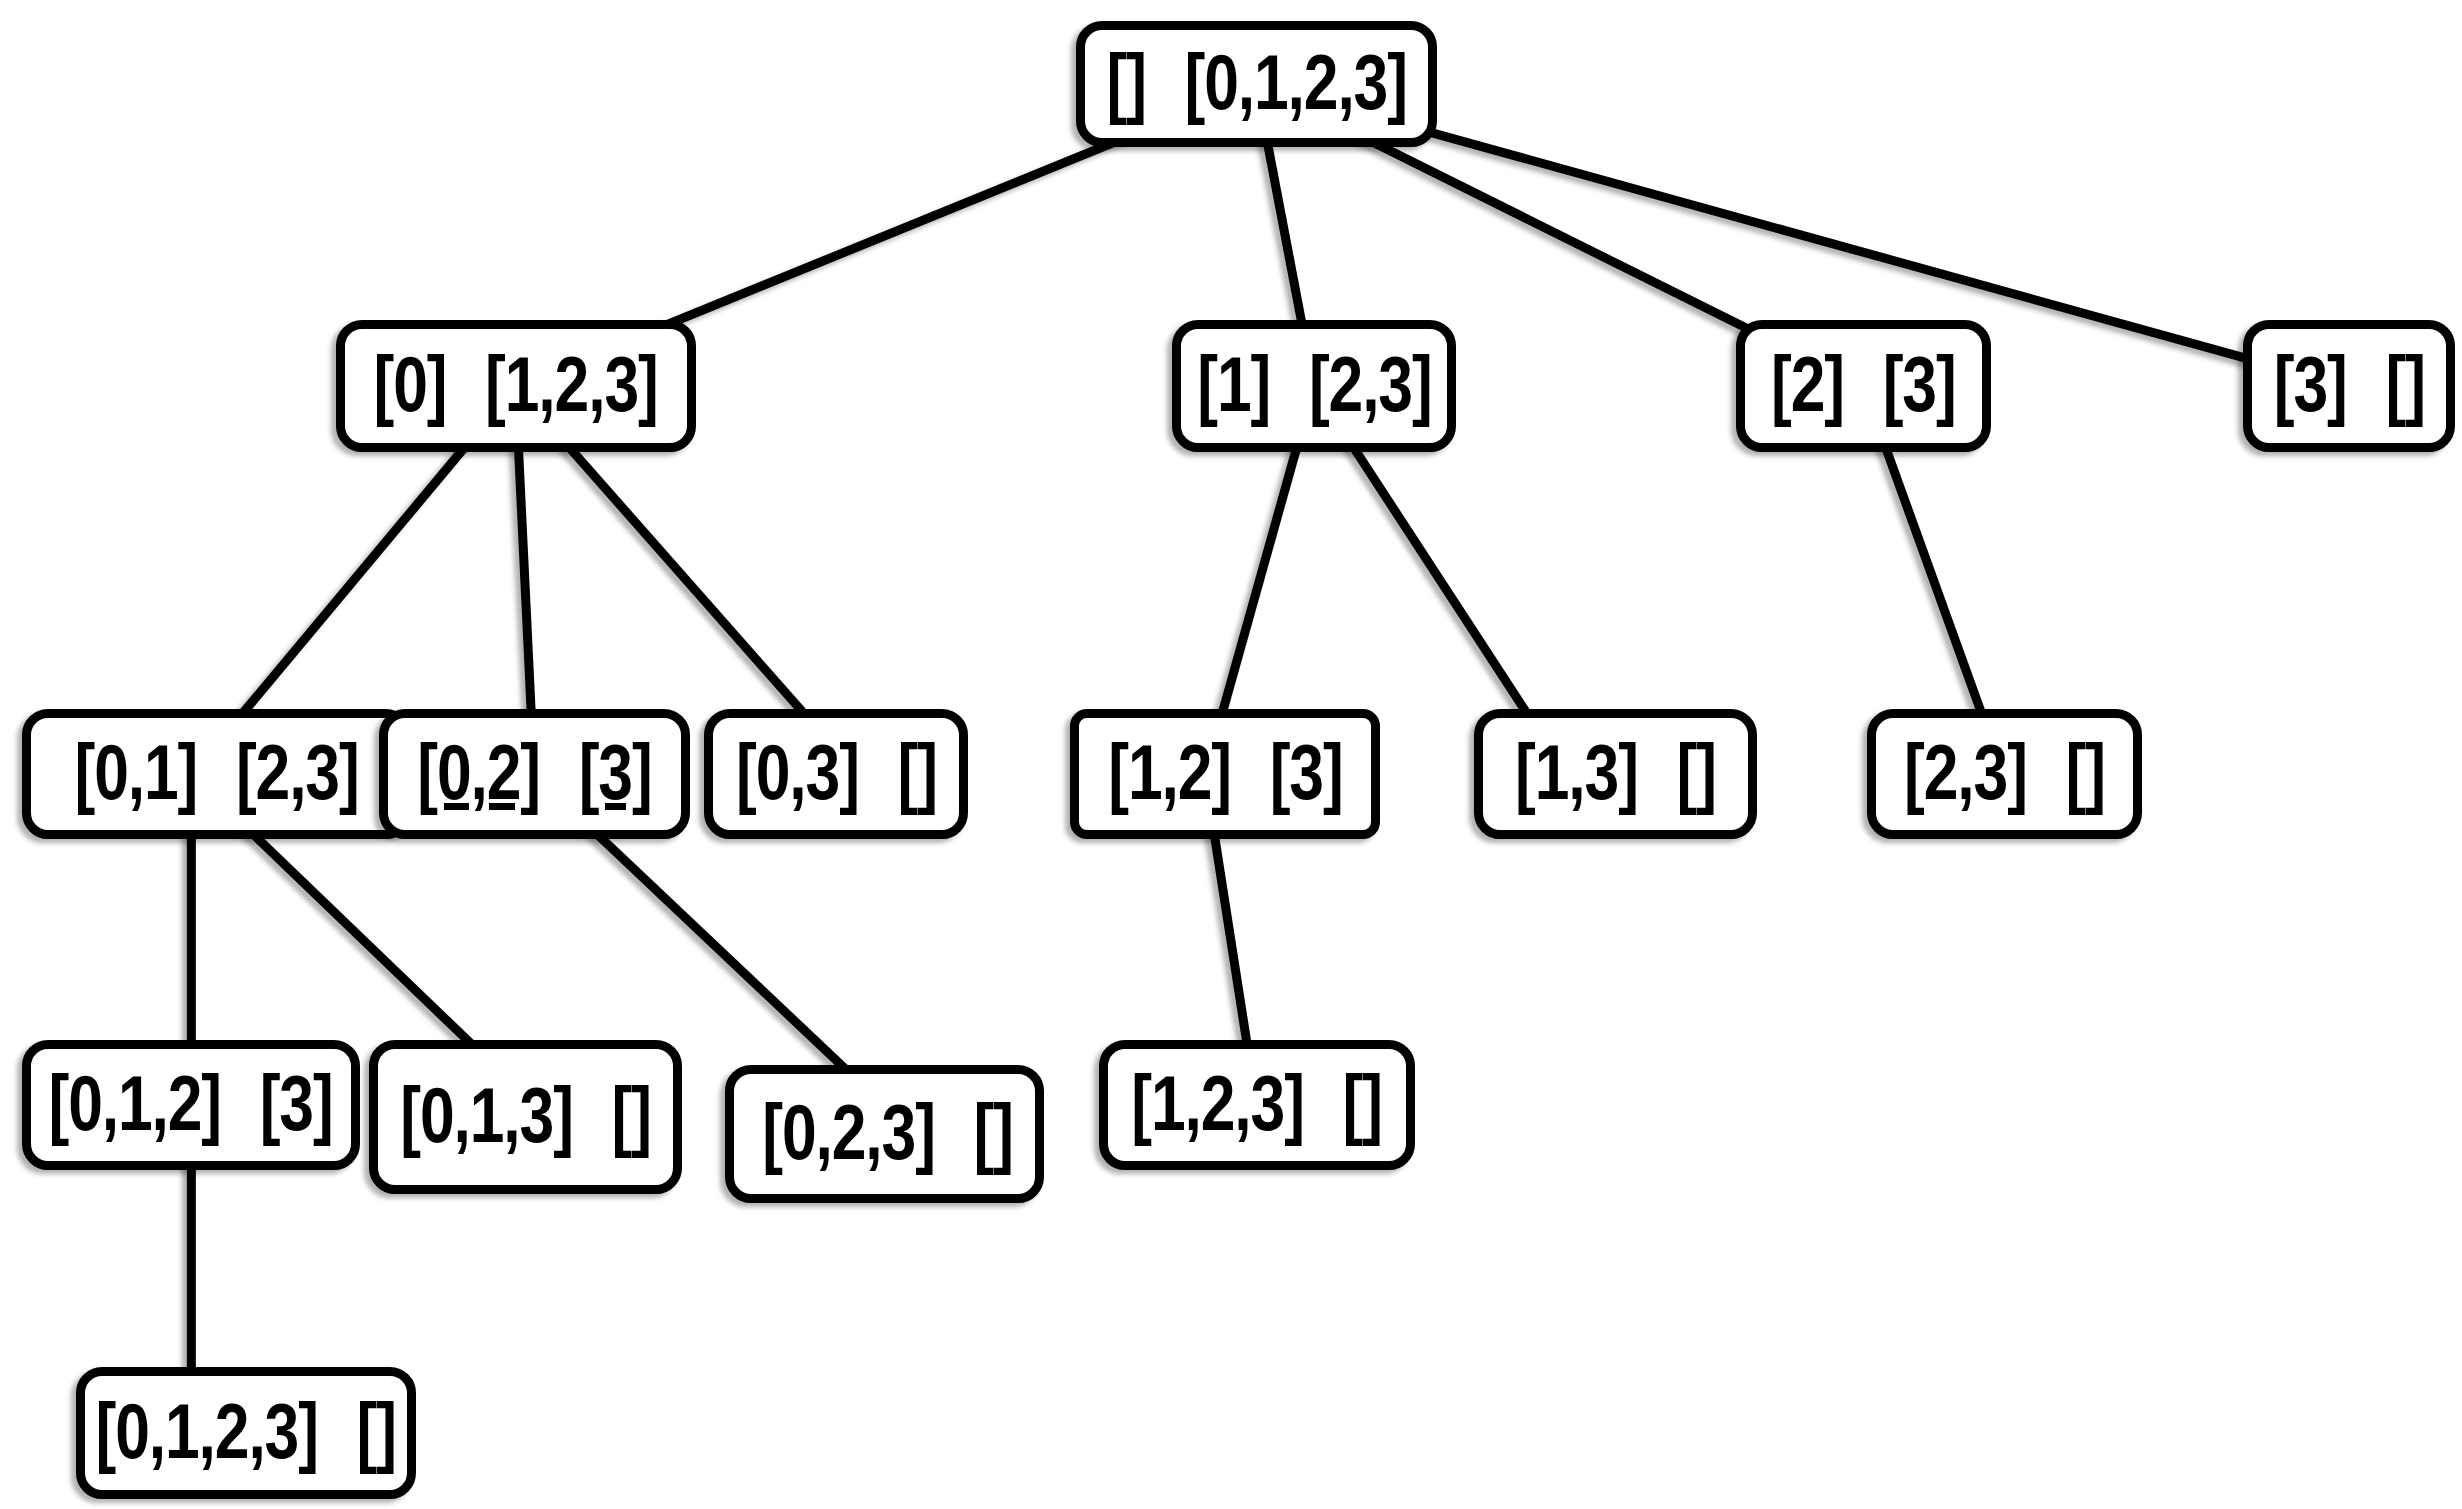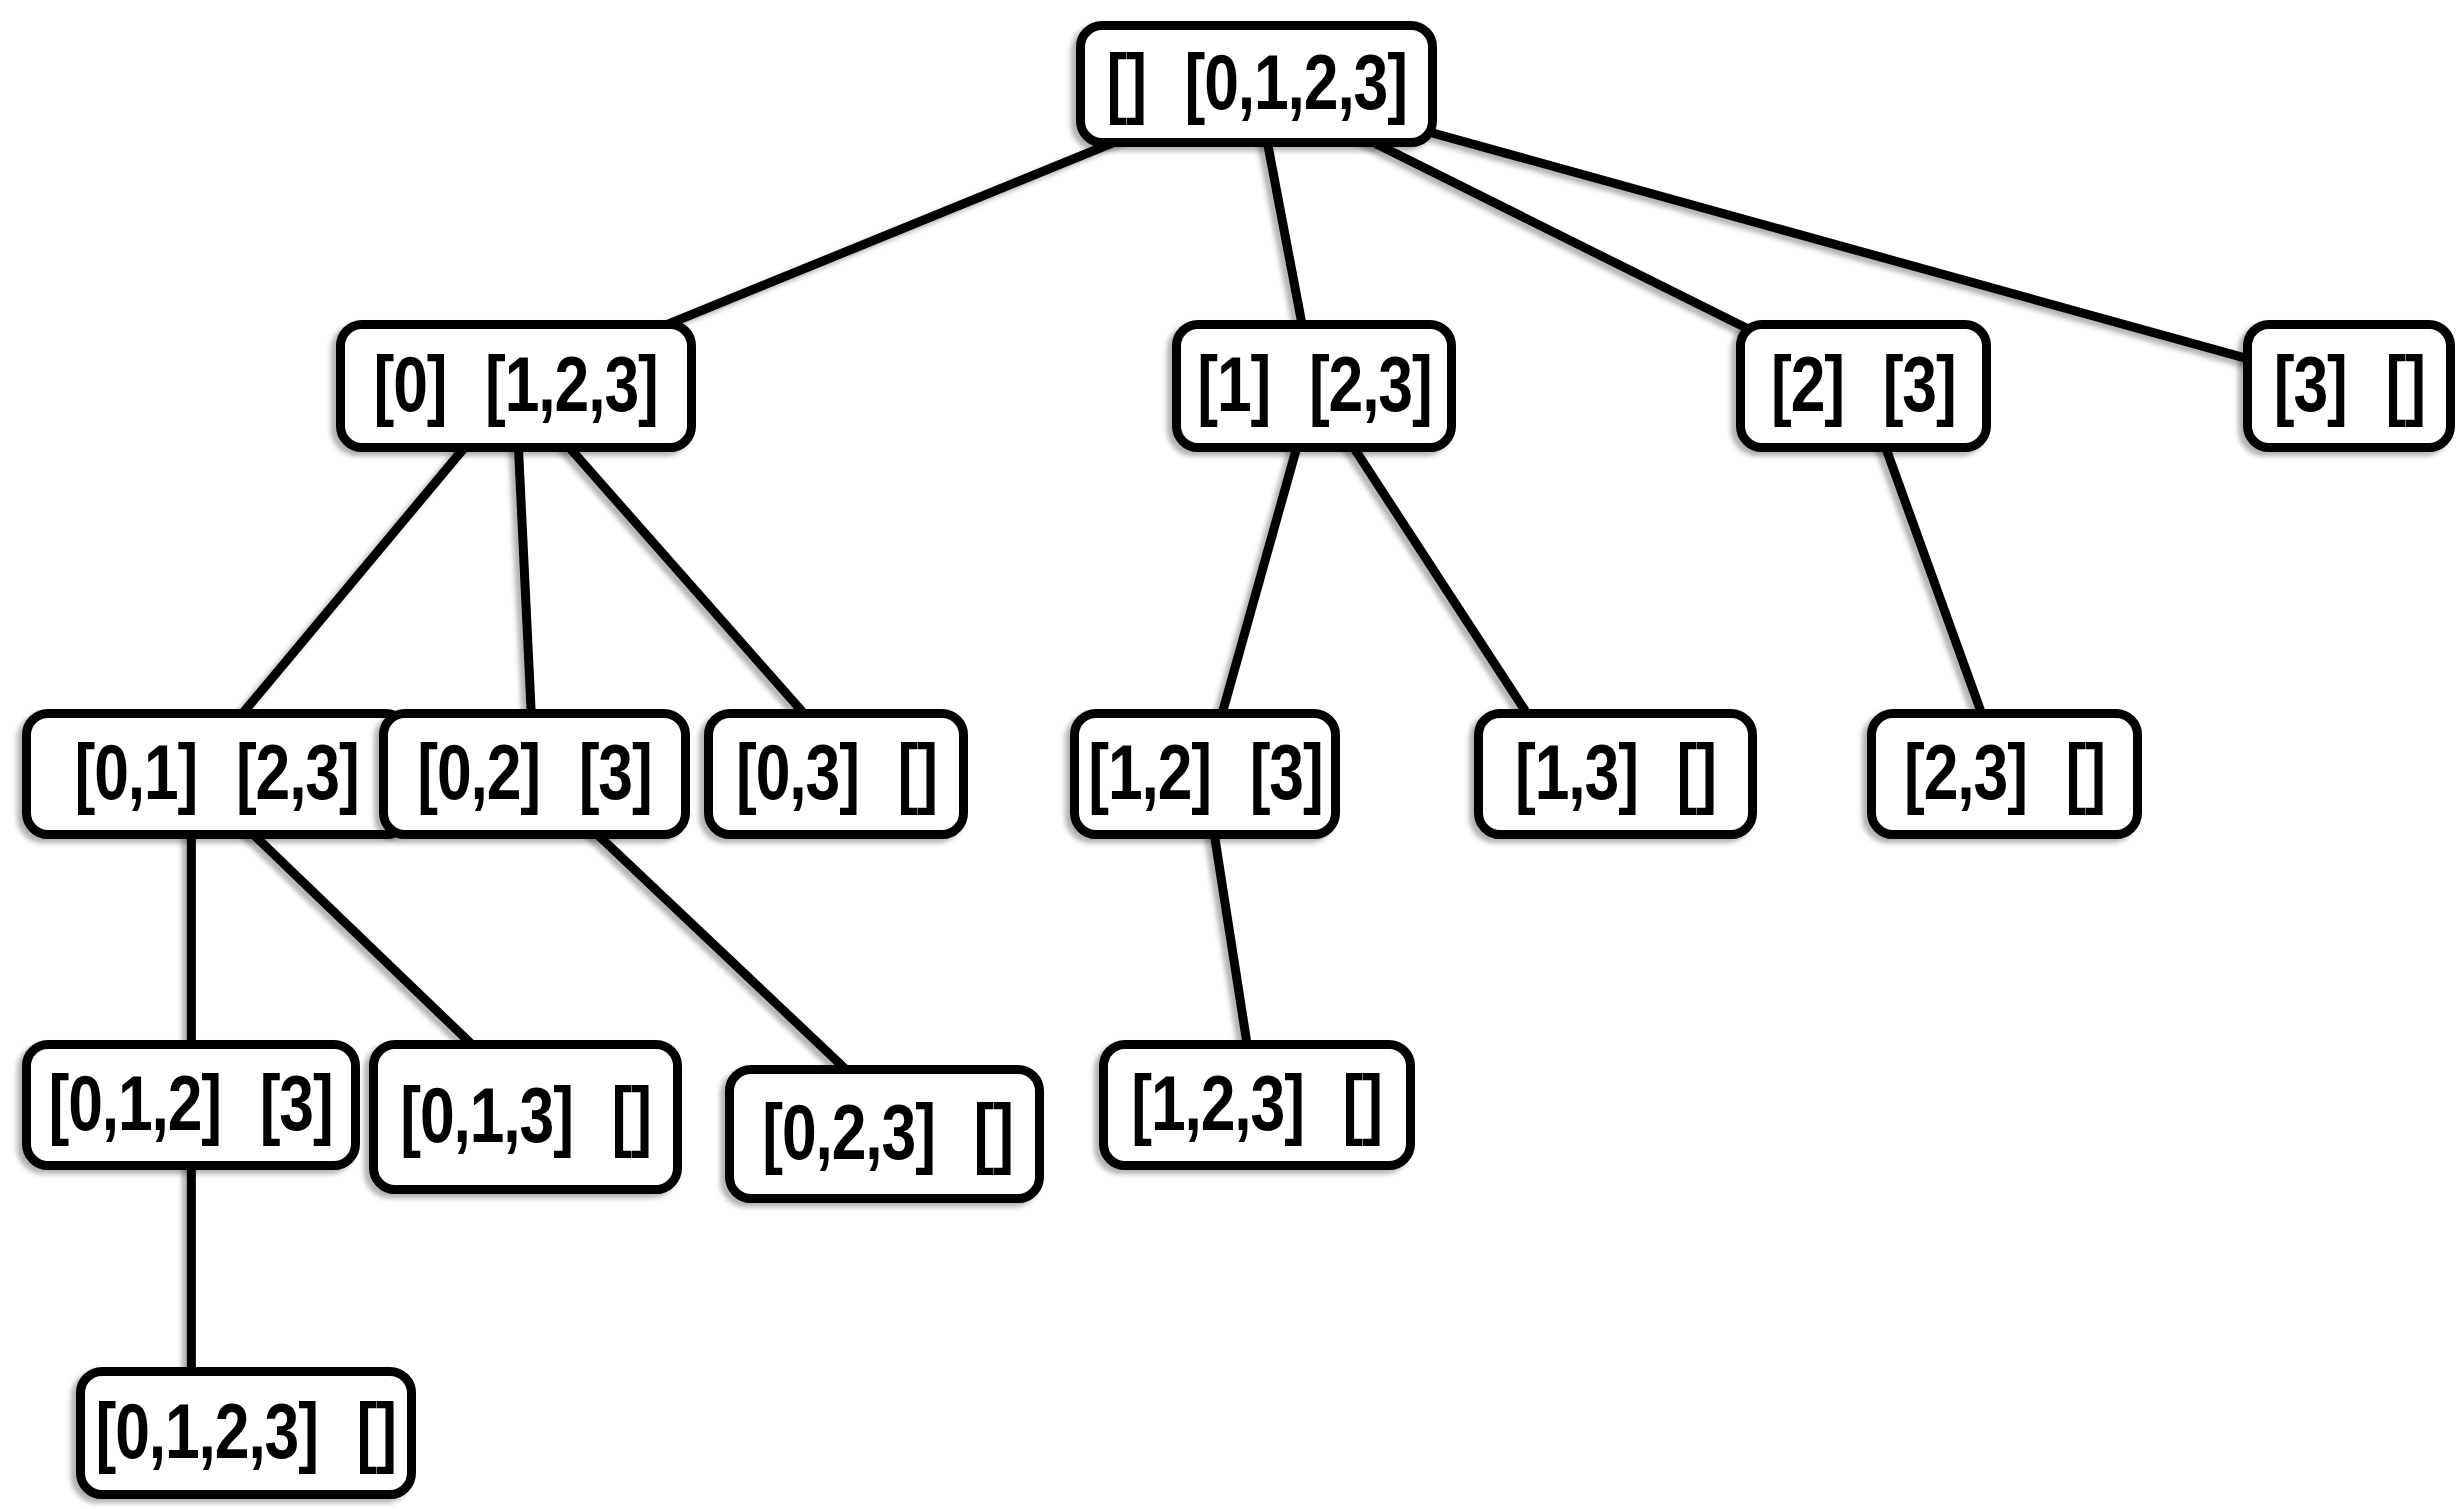--- a/index.html
+++ b/index.html
@@ -102,33 +102,33 @@
         <span>[3]</span>
         <span>[]</span>
       </div>
     </div>
     <div class="node" style="left: 22px; top: 709px; width: 390px; height: 130px;">
       <div class="labels">
         <span>[0,1]</span>
         <span>[2,3]</span>
       </div>
     </div>
-    <div class="node" style="left: 379px; top: 709px; width: 311px; height: 130px;">
+    <div class="node" style="left: 379px; top: 709px; width: 311px; height: 130px; text-decoration: underline;">
       <div class="labels">
         <span>[0,2]</span>
         <span>[3]</span>
       </div>
     </div>
     <div class="node" style="left: 704px; top: 709px; width: 264px; height: 130px;">
       <div class="labels">
         <span>[0,3]</span>
         <span>[]</span>
       </div>
     </div>
-    <div class="node" style="left: 1070px; top: 709px; width: 270px; height: 130px;">
+    <div class="node" style="left: 1070px; top: 709px; width: 310px; height: 130px; border-radius: 17px;">
       <div class="labels">
         <span>[1,2]</span>
         <span>[3]</span>
       </div>
     </div>
     <div class="node" style="left: 1426px; top: 709px; width: 283px; height: 130px; margin-left: 48px;">
       <div class="labels">
         <span>[1,3]</span>
         <span>[]</span>
       </div>

